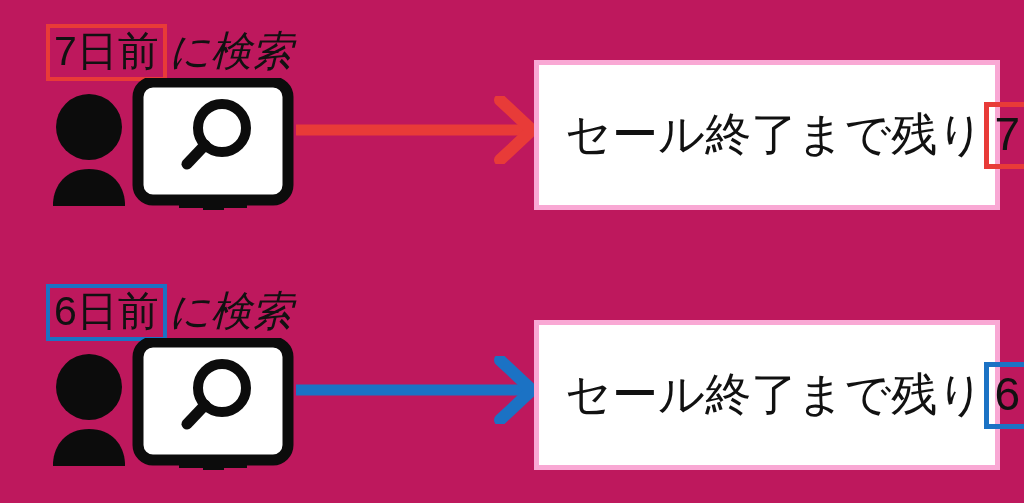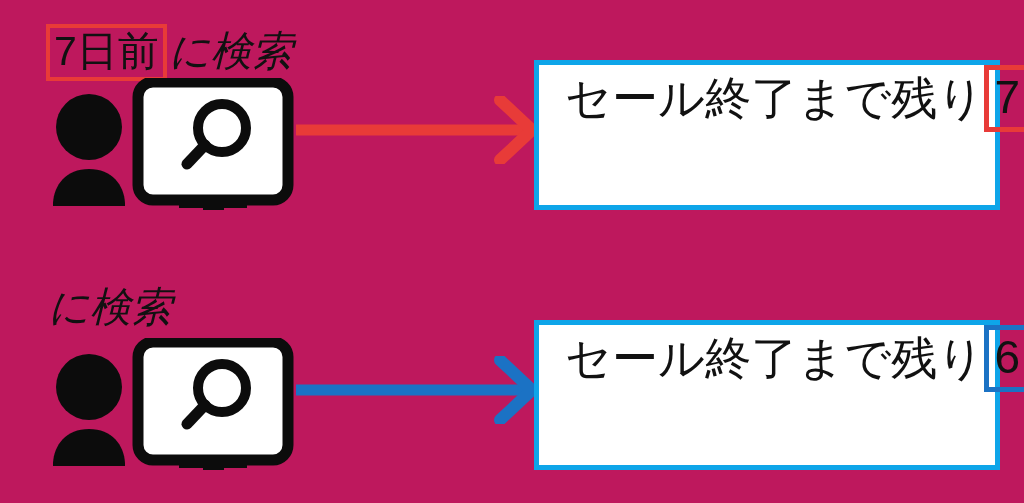--- a/index.html
+++ b/index.html
@@ -50,24 +50,24 @@
   
   .icon-block { position: absolute; }
 
   
   .arrow { position: absolute; }
 
   
   .result-box {
     position: absolute;
     background: #ffffff;
-    border: 5px solid #0ea5e9;
+    border: 5px solid #f9a8d4;
     box-sizing: border-box;
     display: flex;
-    align-items: flex-start;
+    align-items: center;
   }
   .result-text {
     display: flex;
     align-items: center;
     white-space: nowrap;
     font-size: 46px;
     line-height: 1;
     color: #111111;
     margin-left: 26px;
   }
@@ -122,20 +122,21 @@
   </div>
 
   <div class="result-box" style="left:534px; top:60px; width:466px; height:150px;">
     <div class="result-text">
       <span class="rest">セール終了まで残り</span>
       <span class="hl hl-red">7日</span>
     </div>
   </div>
 
   <div class="caption" style="left:46px; top:284px;">
+    <span class="hl hl-blue">6日前</span>
     <span class="rest">に検索</span>
   </div>
 
   <div class="icon-block" style="left:50px; top:338px;">
     <svg width="245" height="132" viewBox="0 0 245 132">
       <g>
         <circle cx="39" cy="49" r="33" fill="#0c0c0c"></circle>
         <path d="M39 91 C 16 91 4 107 3 125 L 3 128 L 75 128 L 75 125 C 74 107 62 91 39 91 Z" fill="#0c0c0c"></path>
       </g>
       <g>

